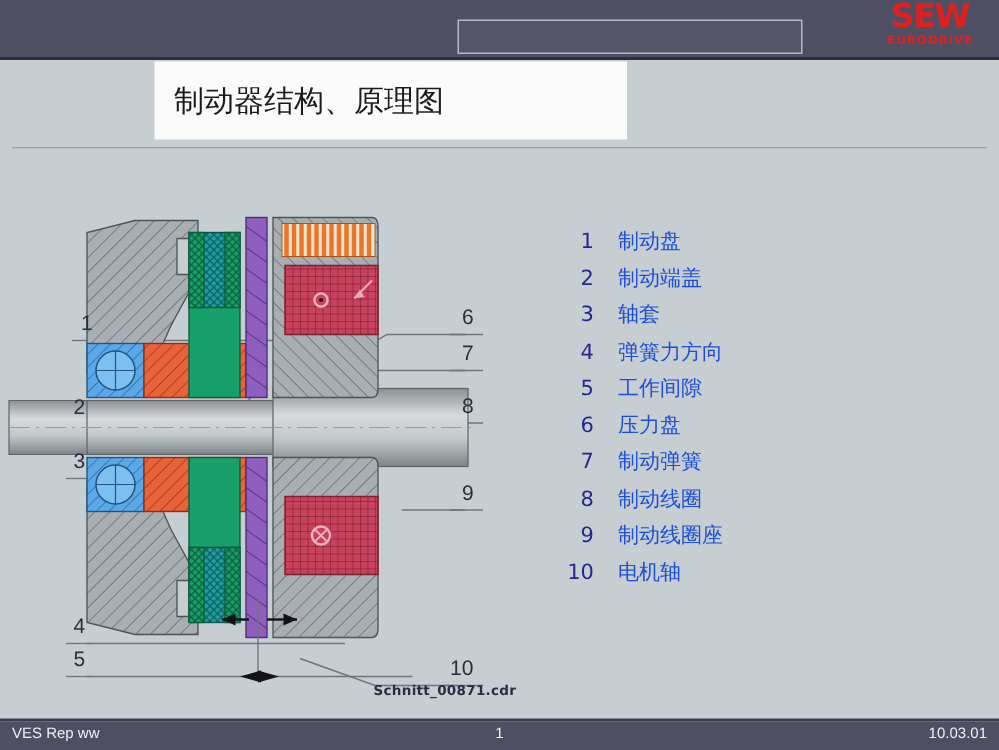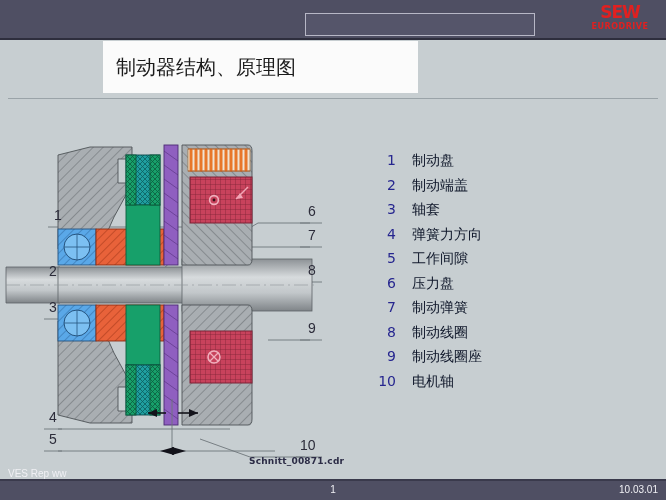--- a/index.html
+++ b/index.html
@@ -25,21 +25,21 @@
   }
   .hdr-box2{
     position:absolute;left:305px;top:13px;width:228px;height:21px;
     background:#55556a;border:1px solid #b7b7c6;
   }
   .hdr-underline{position:absolute;left:0;top:38px;width:666px;height:2px;background:#2e2e3d;}
 
   .logo{position:absolute;right:6px;top:2px;width:80px;height:34px;text-align:center;}
   .logo-main{
     font-family:"DejaVu Sans",sans-serif;
-    font-size:17px;font-weight:bold;color:#e02020;
+    font-size:22px;font-weight:bold;color:#e02020;
     letter-spacing:-1px;line-height:20px;
     -webkit-text-stroke:0px;
   }
   .logo-sub{
     font-family:"DejaVu Sans",sans-serif;
     font-size:8px;font-weight:bold;color:#e02020;
     letter-spacing:0.5px;line-height:9px;
   }
 
   
@@ -58,37 +58,37 @@
   .canvas svg{display:block;}
 
   
   .legend{position:absolute;left:368px;top:152px;width:200px;}
   .leg-row{display:flex;align-items:baseline;height:24.5px;}
   .leg-num{
     width:28px;text-align:right;font-size:14px;color:#26268f;
     font-family:"DejaVu Sans","Liberation Sans",sans-serif;
   }
   .leg-lbl{
-    margin-left:16px;font-size:14px;color:#0f172a;
+    margin-left:16px;font-size:14px;color:#1d4ed8;
     font-family:"DejaVu Sans","Liberation Sans",sans-serif;
     white-space:nowrap;
   }
 
   
   .caption{
     position:absolute;left:249px;top:456px;
     font-size:9px;font-weight:bold;color:#2b2b45;
     font-family:"DejaVu Sans","Liberation Sans",sans-serif;
     letter-spacing:0.2px;
   }
 
   
   .footer{position:absolute;left:0;top:481px;width:666px;height:19px;background:#4f4f63;}
   .footer-top{position:absolute;left:0;top:479px;width:666px;height:2px;background:#3a3a4c;}
-  .f-left{position:absolute;left:8px;top:468px;font-size:10px;color:#f0f0f4;}
+  .f-left{position:absolute;left:8px;top:484px;font-size:10px;color:#f0f0f4;}
   .f-mid{position:absolute;left:0;top:484px;width:666px;text-align:center;font-size:10px;color:#f0f0f4;}
   .f-right{position:absolute;right:8px;top:484px;font-size:10px;color:#f0f0f4;}
 </style>
 </head>
 <body>
 
 <div class="slide">
 
   <div class="header">
     <div class="hdr-box2"></div>

